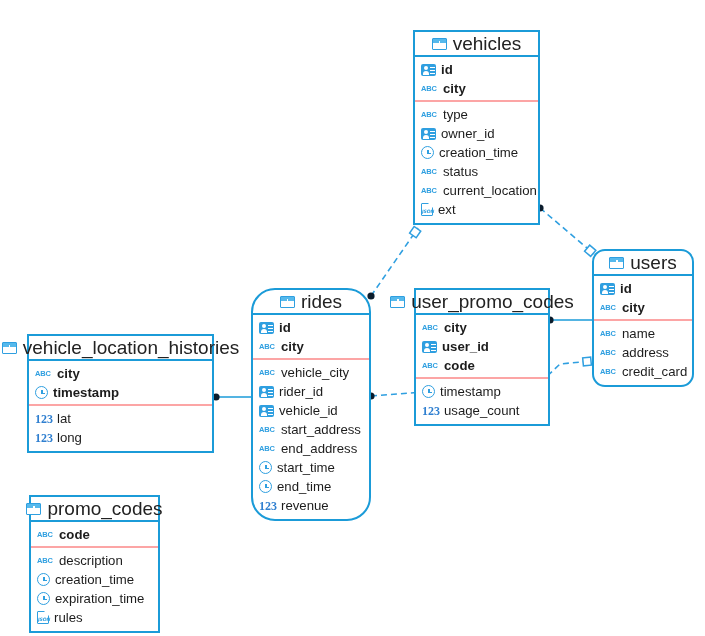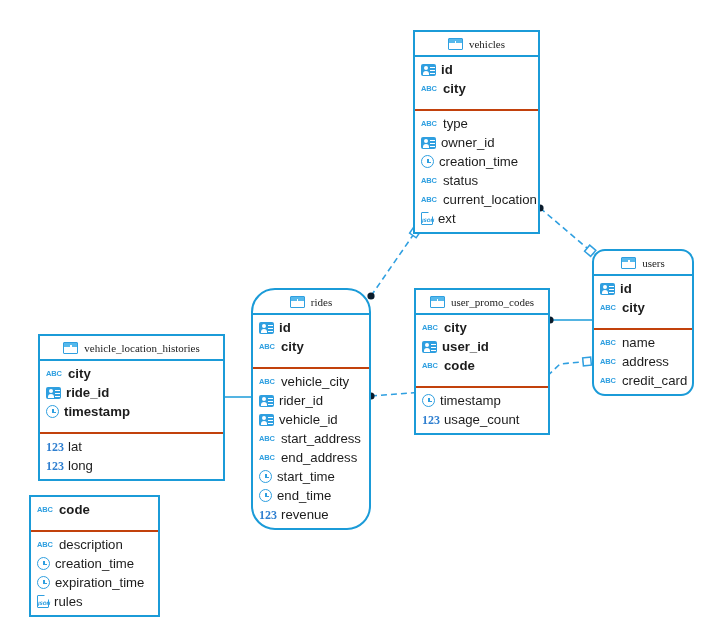--- a/index.html
+++ b/index.html
@@ -38,31 +38,30 @@
     display: flex;
     align-items: center;
     justify-content: center;
     gap: 6px;
     height: 25px;
     border-bottom: 2px solid #1b9bd8;
     box-sizing: border-box;
     padding: 0 6px;
   }
   .ent-title {
-    font-size: 11px;
+    font-size: 19px;
     color: #222222;
     white-space: nowrap;
-    font-family: Liberation Serif, serif;
   }
   .ent-section {
     padding: 3px 0 4px 0;
   }
   .ent-section.keys {
-    border-bottom: 2px solid #c2410c;
-    padding-bottom: 11px;
+    border-bottom: 2px solid #fca5a5;
+    padding-bottom: 2px;
   }
   .field {
     display: flex;
     align-items: center;
     gap: 5px;
     height: 19px;
     padding: 0 6px;
     white-space: nowrap;
   }
   .field-label {
@@ -421,53 +420,51 @@
           <div class="field">
             <span class="ico ico-clock"></span>
             <span class="field-label">end_time</span>
           </div>
           <div class="field">
             <span class="ico ico-num">123</span>
             <span class="field-label">revenue</span>
           </div>
         </div>
       </div>
-      <div class="entity" style="left: 38px; top: 334px; width: 187px;">
+      <div class="entity" style="left: 27px; top: 334px; width: 187px;">
         <div class="ent-header">
           <span class="ico ico-table"></span>
           <span class="ent-title">vehicle_location_histories</span>
         </div>
         <div class="ent-section keys">
           <div class="field key">
             <span class="ico ico-abc">ABC</span>
             <span class="field-label">city</span>
-          </div>
-          <div class="field key">
-            <span class="ico ico-id">
-              <i></i>
-            </span>
-            <span class="field-label">ride_id</span>
           </div>
           <div class="field key">
             <span class="ico ico-clock"></span>
             <span class="field-label">timestamp</span>
           </div>
         </div>
         <div class="ent-section cols">
           <div class="field">
             <span class="ico ico-num">123</span>
             <span class="field-label">lat</span>
           </div>
           <div class="field">
             <span class="ico ico-num">123</span>
             <span class="field-label">long</span>
           </div>
         </div>
       </div>
       <div class="entity" style="left: 29px; top: 495px; width: 131px;">
+        <div class="ent-header">
+          <span class="ico ico-table"></span>
+          <span class="ent-title">promo_codes</span>
+        </div>
         <div class="ent-section keys">
           <div class="field key">
             <span class="ico ico-abc">ABC</span>
             <span class="field-label">code</span>
           </div>
         </div>
         <div class="ent-section cols">
           <div class="field">
             <span class="ico ico-abc">ABC</span>
             <span class="field-label">description</span>

